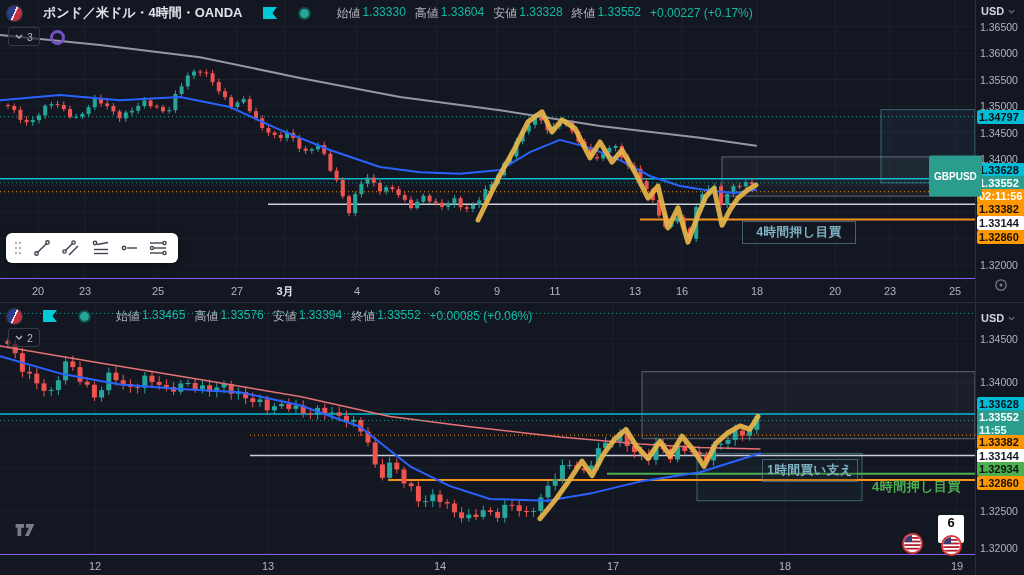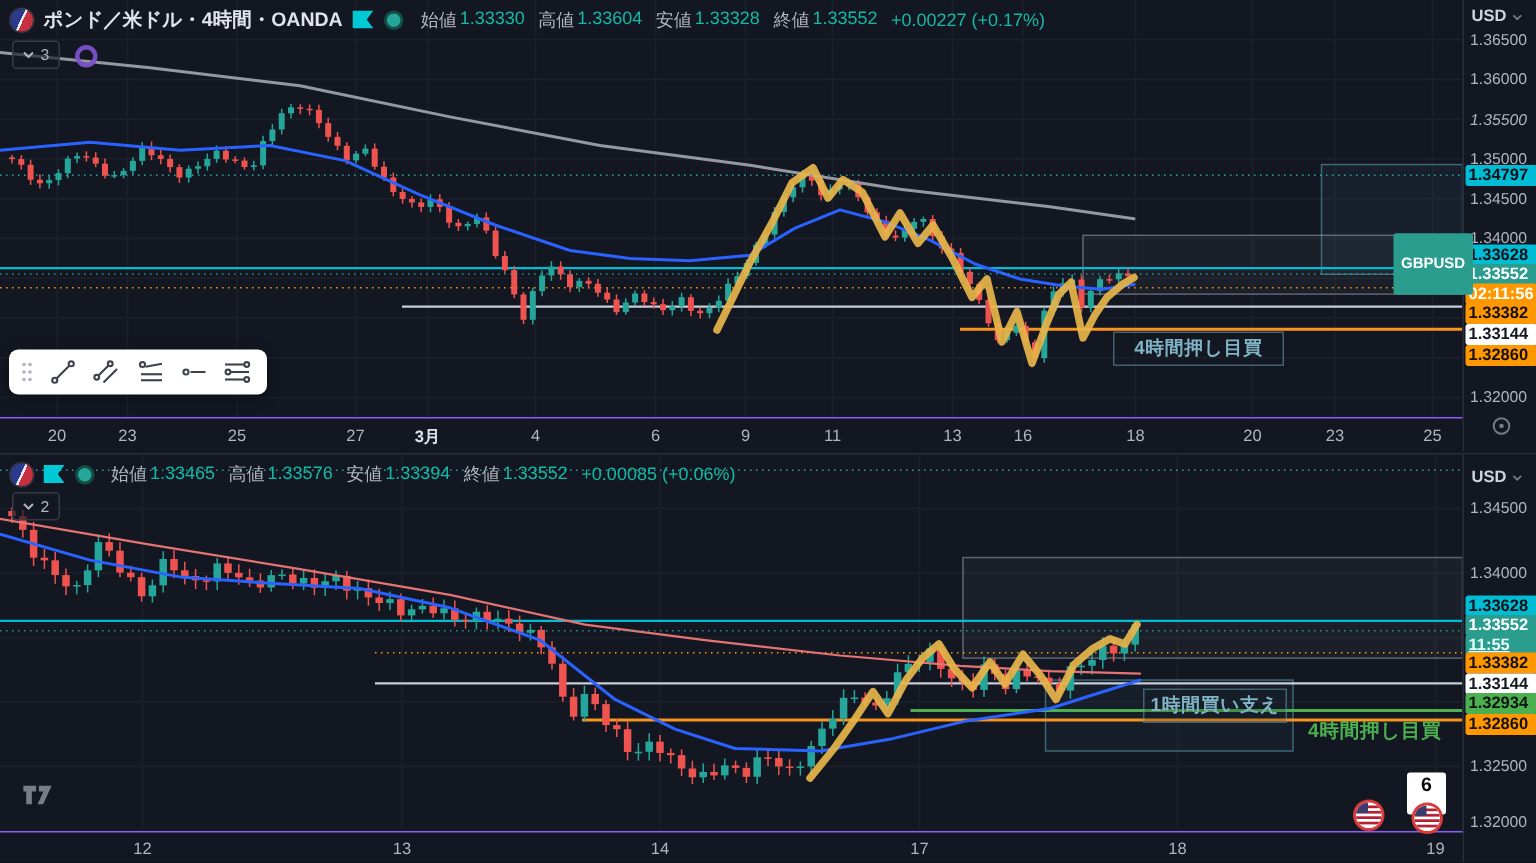--- a/index.html
+++ b/index.html
@@ -18,21 +18,21 @@
           padding:1px 2px;border-radius:2px;line-height:12px;white-space:nowrap}
   .cyan{background:#00bcd4;color:#0a1018}
   .price{background:#2a9d8f;color:#fff}
   .countdown{background:#ff9800;color:#fff}
   .countdown-teal{background:#2a9d8f;color:#e8fffb}
   .orange{background:#ff9800;color:#15100a}
   .white{background:#ffffff;color:#131722}
   .green{background:#4caf50;color:#0e1510}
   .tick{position:absolute;top:50%;transform:translate(-50%,-50%);font-size:11px;color:#b2b5be;white-space:nowrap}
   .tick.bold{color:#e0e3eb;font-weight:700}
-  .header{position:absolute;left:7px;top:5px;display:flex;align-items:center;gap:7px;z-index:6;height:16px;white-space:nowrap}
+  .header{position:absolute;left:7px;top:5px;display:flex;align-items:center;gap:21px;z-index:6;height:16px;white-space:nowrap}
   .title{font-size:13px;font-weight:600;color:#e0e3eb}
   .vals{display:flex;align-items:center;gap:9px;font-size:12px;margin-left:4px}
   .ohlc-pair{display:flex;gap:2px}
   .lab{color:#b2b5be}
   .val,.chg{color:#14b8a6;font-weight:500}
   .pair-icon{width:15px;height:15px;border-radius:50%;flex:0 0 auto;
              background:linear-gradient(115deg,#2c3a8c 0 46%,#e8ebf3 46% 54%,#c62f3e 54% 100%);
              box-shadow:0 0 0 1px rgba(255,255,255,.15)}
   .status-dot{width:9px;height:9px;border-radius:50%;background:#26a69a;border:2px solid #134e46;flex:0 0 auto}
   .collapse{position:absolute;left:8px;display:flex;align-items:center;gap:4px;padding:1px 6px;height:15px;
@@ -447,21 +447,21 @@
           </svg>
       </div>
       <div class="gear">
         <svg width="14" height="14" viewBox="0 0 14 14" fill="none" stroke="#787b86" stroke-width="1.3">
             <circle cx="7" cy="7" r="5.2"></circle>
             <circle cx="7" cy="7" r="1.5" fill="#787b86" stroke="none"></circle>
           </svg>
       </div>
     <div class="price-label" style="top: 26.5px;">1.36500</div>
         <div class="price-label" style="top: 53px;">1.36000</div>
-        <div class="price-label" style="top: 79.5px; font-style: italic;">1.35500</div>
+        <div class="price-label" style="top: 79.5px;">1.35500</div>
         <div class="price-label" style="top: 106px;">1.35000</div>
         <div class="price-label" style="top: 132.5px;">1.34500</div>
         <div class="price-label" style="top: 159px;">1.34000</div>
         <div class="price-label" style="top: 265px;">1.32000</div>
         <div class="pbadge cyan" style="top: 117px;">1.34797</div>
         <div class="pbadge cyan" style="top: 170px;">1.33628</div>
         <div class="pbadge price" style="top: 183px;">1.33552</div>
         <div class="pbadge countdown" style="top: 196px;">02:11:56</div>
         <div class="pbadge orange" style="top: 209px;">1.33382</div>
         <div class="pbadge white" style="top: 223px;">1.33144</div>

